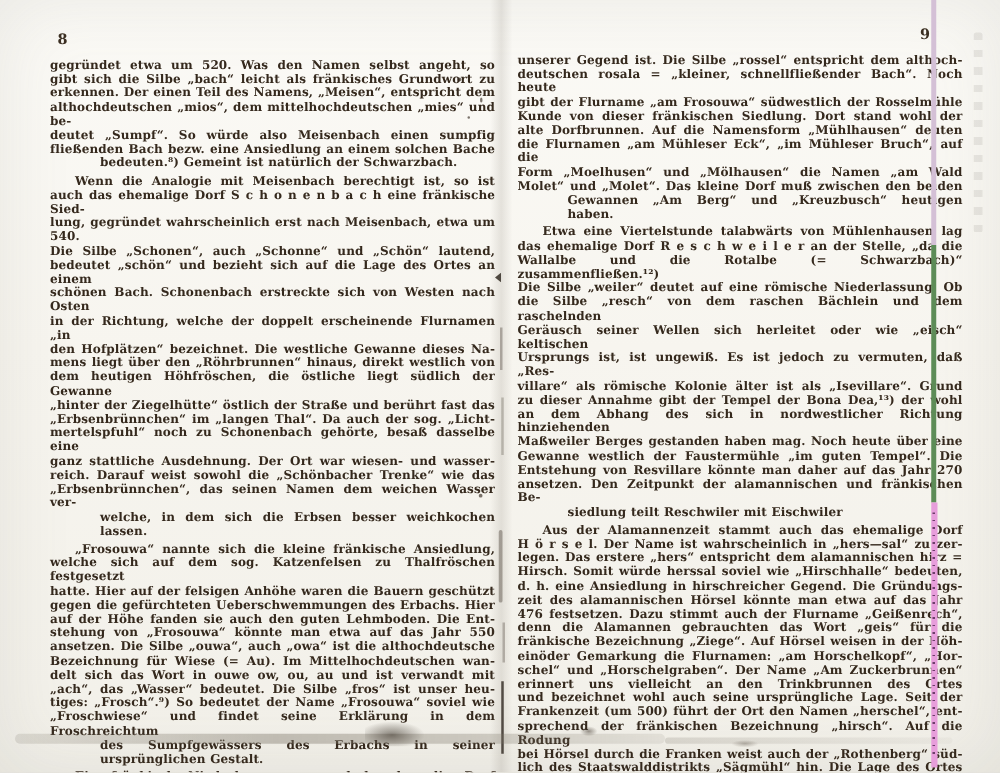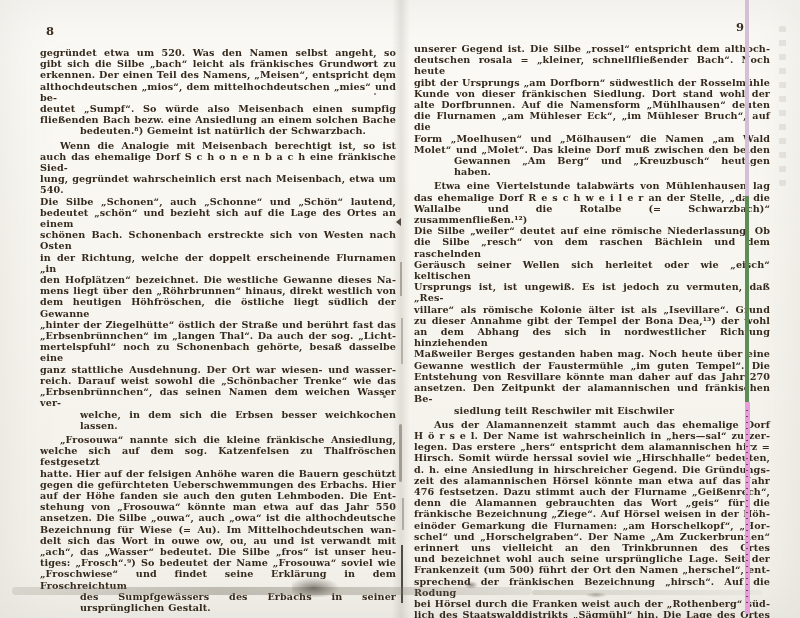--- a/index.html
+++ b/index.html
@@ -159,21 +159,21 @@
         </div>
       </div>
   </div>
 
   <div class="page page-right">
     <div class="page-number pn-right">9</div>
     <div class="text-col col-right">
         <div class="para">
           <div class="line">unserer Gegend ist. Die Silbe „rossel“ entspricht dem althoch-</div>
           <div class="line">deutschen rosala = „kleiner, schnellfließender Bach“. Noch heute</div>
-          <div class="line">gibt der Ursprungs „am Dorfborn“ südwestlich der Rosselmühle</div>
+          <div class="line">gibt der Flurname „am Frosouwa“ südwestlich der Rosselmühle</div>
           <div class="line">Kunde von dieser fränkischen Siedlung. Dort stand wohl der</div>
           <div class="line">alte Dorfbrunnen. Auf die Namensform „Mühlhausen“ deuten</div>
           <div class="line">die Flurnamen „am Mühleser Eck“, „im Mühleser Bruch“, auf die</div>
           <div class="line">Form „Moelhusen“ und „Mölhausen“ die Namen „am Wald</div>
           <div class="line">Molet“ und „Molet“. Das kleine Dorf muß zwischen den beiden</div>
           <div class="line last">Gewannen „Am Berg“ und „Kreuzbusch“ heutigen haben.</div>
         </div>
         <div class="para indent">
           <div class="line">Etwa eine Viertelstunde talabwärts von Mühlenhausen lag</div>
           <div class="line">das ehemalige Dorf R e s c h w e i l e r an der Stelle, „da die</div>

